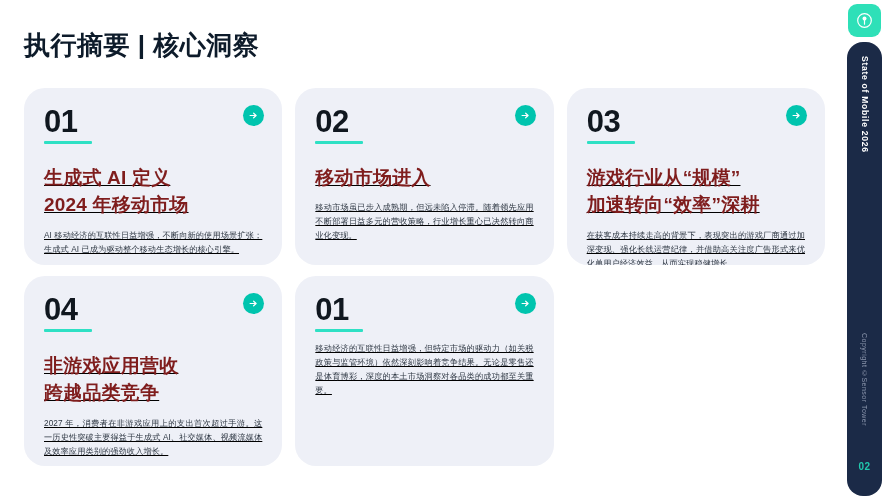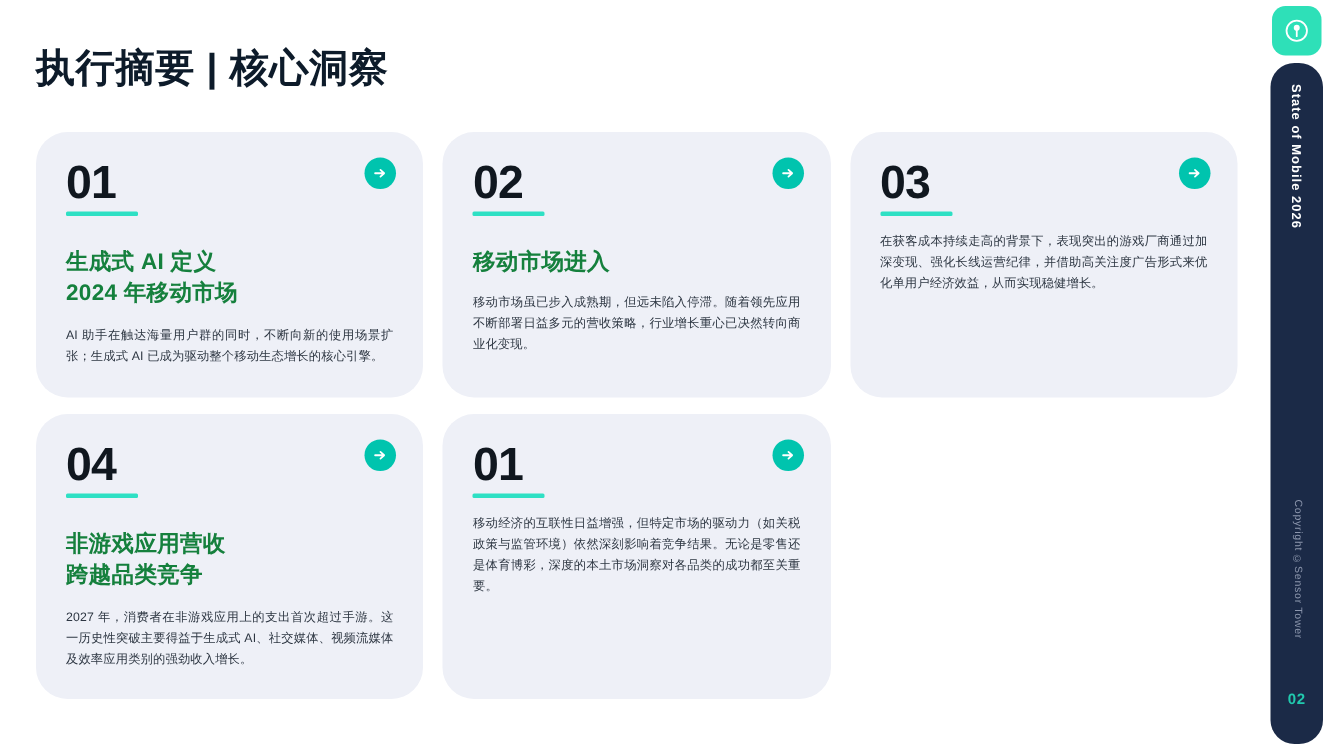--- a/index.html
+++ b/index.html
@@ -36,20 +36,21 @@
     grid-template-rows:177px 190px;
     column-gap:13px;
     row-gap:11px;
   }
   .card {
     position:relative;
     background:#eef0f7;
     border-radius:21px;
     padding:18px 20px 14px 20px;
     overflow:hidden;
+    text-decoration:underline;
   }
 
   .card-num {
     font-size:31px;
     font-weight:700;
     color:#10171f;
     line-height:1;
     letter-spacing:-0.5px;
     display:inline-block;
   }
@@ -67,23 +68,23 @@
     border-radius:50%;
     background:#00c4ae;
     display:flex;
     align-items:center;
     justify-content:center;
   }
   .arrow-btn svg { display:block; }
 
   .card-head {
     margin-top:20px;
-    font-size:15px;
-    font-weight:700;
-    color:#15803d;
+    font-size:19px;
+    font-weight:700;
+    color:#7f1d1d;
     line-height:1.45;
     letter-spacing:0.2px;
   }
   .card-head .ln { display:block; }
 
   .card-body {
     margin-top:10px;
     font-size:8.2px;
     font-weight:400;
     color:#2d3642;
@@ -179,21 +180,21 @@
       </div>
       <div class="arrow-btn">
         <svg width="11" height="11" viewBox="0 0 16 16" aria-hidden="true">
           <path d="M3 8 H11.5 M8.2 4.7 L11.8 8 L8.2 11.3" stroke="#ffffff" stroke-width="1.7" fill="none" stroke-linecap="round" stroke-linejoin="round"></path>
         </svg>
       </div>
       <div class="card-head">
         <span class="ln">生成式 AI 定义</span>
         <span class="ln">2024 年移动市场</span>
       </div>
-      <div class="card-body">AI 助手在触达海量用户群的同时，不断向新的使用场景扩张；生成式 AI 已成为驱动整个移动生态增长的核心引擎。</div>
+      <div class="card-body">AI 移动经济的互联性日益增强，不断向新的使用场景扩张；生成式 AI 已成为驱动整个移动生态增长的核心引擎。</div>
     </div>
 
     <div class="card">
       <div>
         <div class="card-num">02</div>
         <div class="num-rule"></div>
       </div>
       <div class="arrow-btn">
         <svg width="11" height="11" viewBox="0 0 16 16" aria-hidden="true">
           <path d="M3 8 H11.5 M8.2 4.7 L11.8 8 L8.2 11.3" stroke="#ffffff" stroke-width="1.7" fill="none" stroke-linecap="round" stroke-linejoin="round"></path>
@@ -207,20 +208,24 @@
 
     <div class="card">
       <div>
         <div class="card-num">03</div>
         <div class="num-rule"></div>
       </div>
       <div class="arrow-btn">
         <svg width="11" height="11" viewBox="0 0 16 16" aria-hidden="true">
           <path d="M3 8 H11.5 M8.2 4.7 L11.8 8 L8.2 11.3" stroke="#ffffff" stroke-width="1.7" fill="none" stroke-linecap="round" stroke-linejoin="round"></path>
         </svg>
+      </div>
+      <div class="card-head">
+        <span class="ln">游戏行业从“规模”</span>
+        <span class="ln">加速转向“效率”深耕</span>
       </div>
       <div class="card-body">在获客成本持续走高的背景下，表现突出的游戏厂商通过加深变现、强化长线运营纪律，并借助高关注度广告形式来优化单用户经济效益，从而实现稳健增长。</div>
     </div>
 
     <div class="card">
       <div>
         <div class="card-num">04</div>
         <div class="num-rule"></div>
       </div>
       <div class="arrow-btn">

